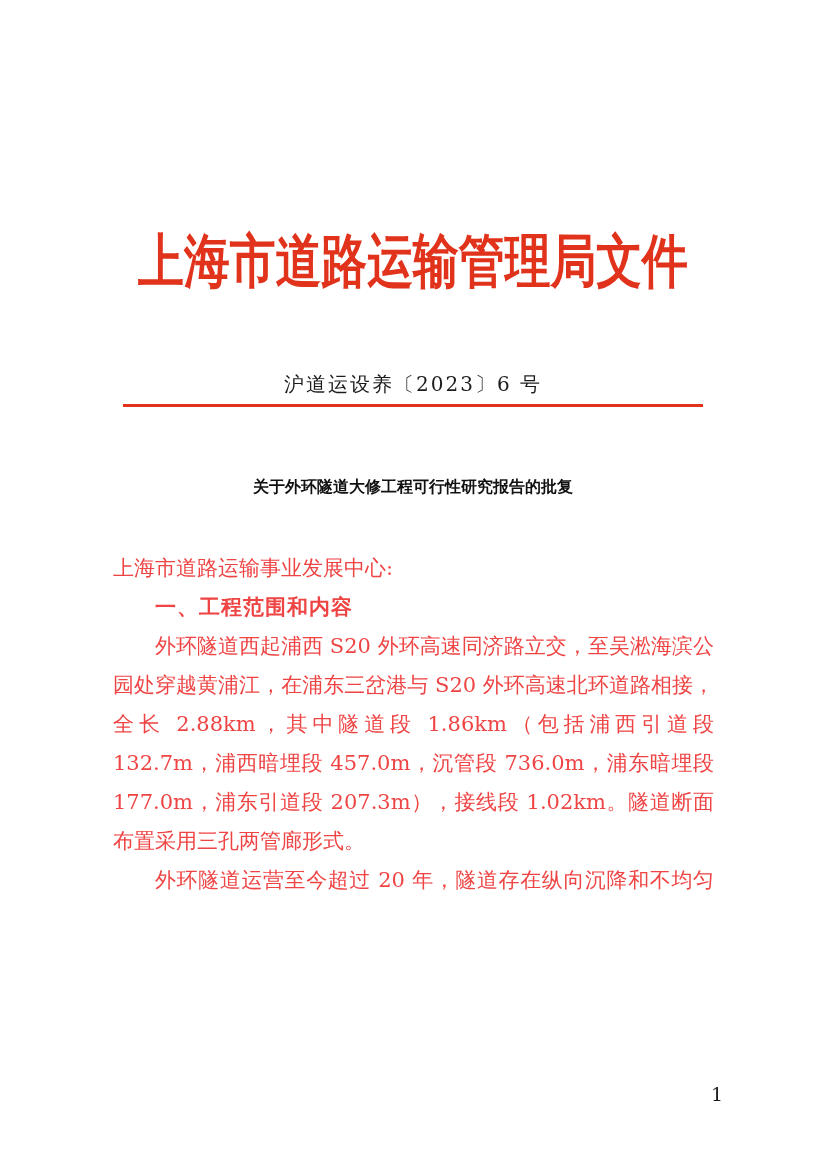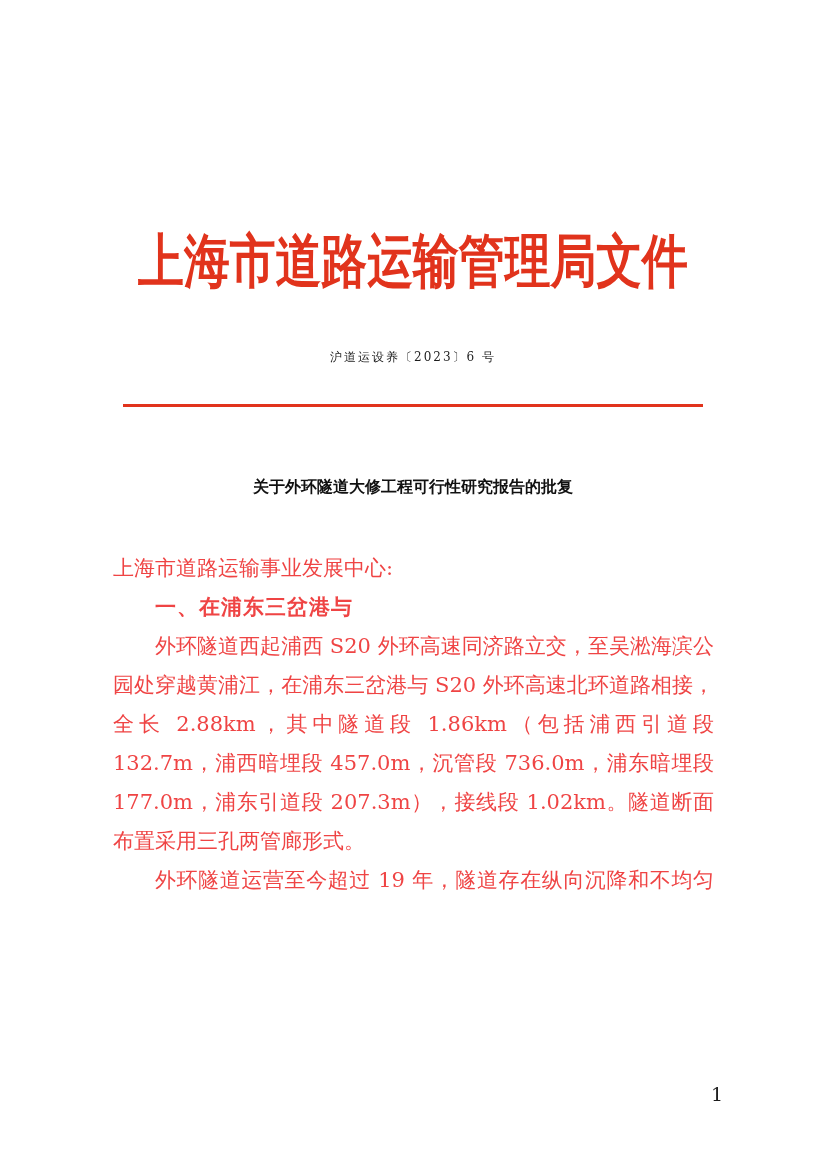--- a/index.html
+++ b/index.html
@@ -28,26 +28,26 @@
     line-height: 74px;
     font-weight: 700;
     font-family: "DejaVu Serif", "Liberation Serif", serif;
     transform: scaleX(0.79);
     transform-origin: 50% 50%;
     white-space: nowrap;
   }
   
   .doc-number {
     position: absolute;
-    top: 342px;
+    top: 369px;
     left: 0;
     width: 826px;
     text-align: center;
     color: #1c1c1c;
-    font-size: 12px;
+    font-size: 20px;
     line-height: 30px;
     letter-spacing: 2px;
     white-space: nowrap;
   }
   
   .red-rule {
     position: absolute;
     top: 404px;
     left: 123px;
     width: 580px;
@@ -116,20 +116,20 @@
   <div class="agency-title">上海市道路运输管理局文件</div>
 
   <div class="doc-number">沪道运设养〔2023〕6 号</div>
 
   <div class="red-rule"></div>
 
   <h1 class="doc-heading">关于外环隧道大修工程可行性研究报告的批复</h1>
 
   <div class="body-block">
     <p>上海市道路运输事业发展中心:</p>
-    <p class="indent hei">一、在浦东三岔港与</p>
+    <p class="indent hei">一、工程范围和内容</p>
     <p class="indent">外环隧道西起浦西 S20 外环高速同济路立交，至吴淞海滨公园处穿越黄浦江，在浦东三岔港与 S20 外环高速北环道路相接，全长 2.88km，其中隧道段 1.86km（包括浦西引道段 132.7m，浦西暗埋段 457.0m，沉管段 736.0m，浦东暗埋段 177.0m，浦东引道段 207.3m），接线段 1.02km。隧道断面布置采用三孔两管廊形式。</p>
-    <p class="indent flush-last">外环隧道运营至今超过 19 年，隧道存在纵向沉降和不均匀</p>
+    <p class="indent flush-last">外环隧道运营至今超过 20 年，隧道存在纵向沉降和不均匀</p>
   </div>
 
   <div class="page-number">1</div>
 
 </div>
 
 </body></html>

